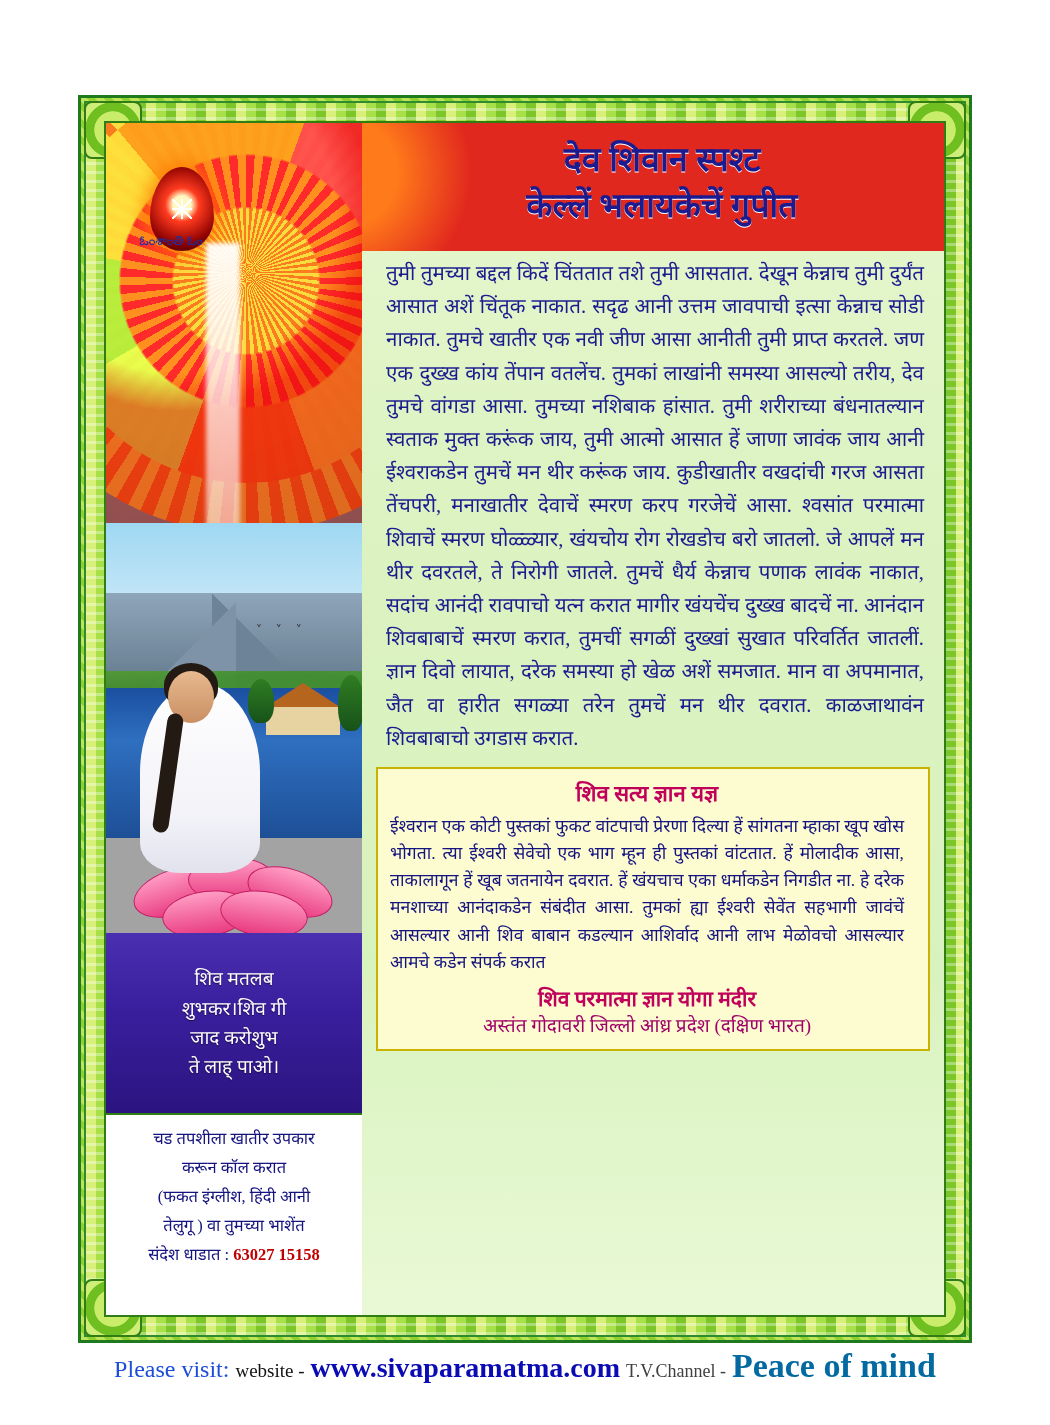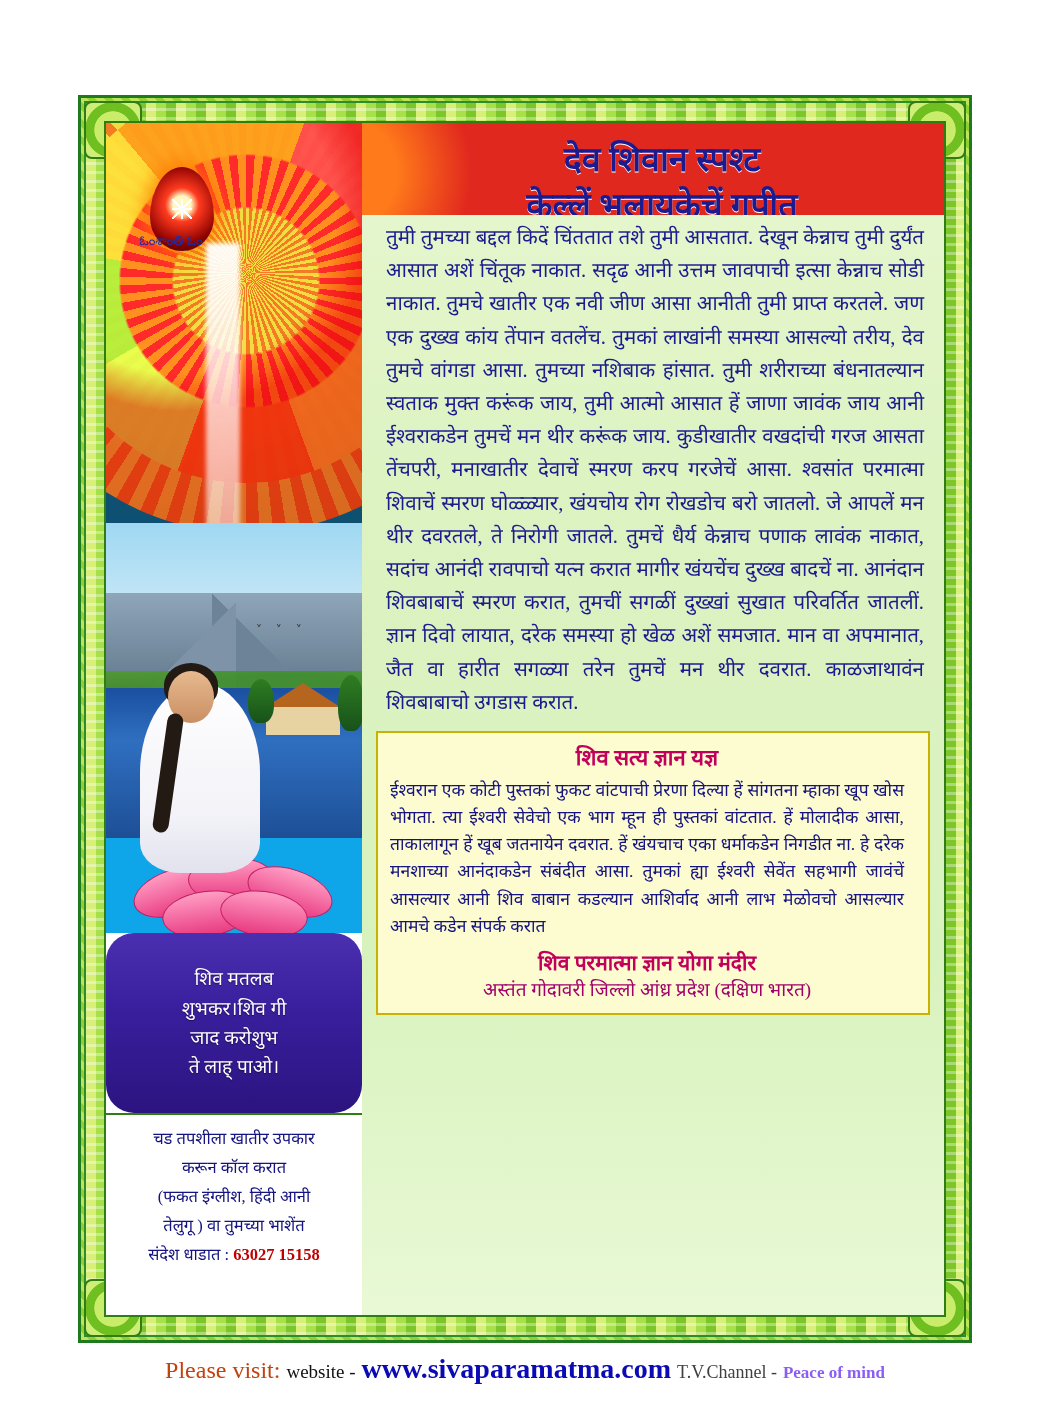--- a/index.html
+++ b/index.html
@@ -67,21 +67,21 @@
   
   .left-col{
     width:256px;
     position:relative;
     display:flex;flex-direction:column;
   }
   .art{
     position:relative;
     width:256px;height:810px;
     overflow:hidden;
-    background:#0ea5e9;
+    background:#a3a3a3;
   }
   
   .burst{
     position:absolute;left:-120px;top:-110px;width:520px;height:520px;
     background:
       repeating-conic-gradient(from 0deg at 50% 50%,
         #ffdf3a 0deg 3deg, #ff7a18 3deg 6deg);
     border-radius:50%;
     opacity:.95;
   }
@@ -186,21 +186,21 @@
     position:absolute;left:150px;top:500px;color:#333;font-size:12px;letter-spacing:5px;
   }
 
   .blue-quote{
     position:relative;
     width:256px;height:180px;
     background:linear-gradient(180deg,#4a2fb0 0%,#3a1f9e 40%,#2b1480 100%);
     color:#ffffff;
     display:flex;flex-direction:column;align-items:center;justify-content:center;
     text-align:center;
-    padding:6px 10px;box-sizing:border-box;border-radius:28px;
+    padding:6px 10px;box-sizing:border-box;
   }
   .blue-quote div{
     font-size:19px;line-height:1.55;
     font-family:"Liberation Serif", serif;
     text-shadow:0 1px 1px rgba(0,0,0,.5);
   }
   .contact-box{
     width:256px;
     flex:1;
     background:#ffffff;
@@ -220,21 +220,21 @@
 
   
   .right-col{
     flex:1;
     position:relative;
     background:linear-gradient(180deg,#e7f7cf 0%,#ddf3c2 30%,#d8f2bd 70%,#e9f9d6 100%);
     display:flex;flex-direction:column;
   }
   .headline-wrap{
     position:relative;
-    height:92px;
+    height:128px;
     background:#e1281e;
     clip-path:polygon(0 0,100% 0,100% 100%,0 100%);
     overflow:hidden;
   }
   .headline-wrap:before{
     content:"";position:absolute;left:-80px;top:-30px;width:200px;height:200px;
     background:radial-gradient(circle at 30% 40%, #ff7a1a 0 30%, #e1281e 70%);
   }
   .headline{
     position:relative;
@@ -299,25 +299,25 @@
   
   .footer{
     position:absolute;
     left:104px;bottom:40px;
     width:842px;
     text-align:center;
     font-family:"Liberation Serif", serif;
     font-size:24px;
     white-space:nowrap;
   }
-  .footer .visit{color:#c2410c;}
+  .footer .visit{color:#1d4ed8;}
   .footer .website-label{color:#111;font-size:19px;}
   .footer .url{color:#0b0bb5;font-weight:bold;font-size:28px;}
   .footer .tv{color:#404040;font-size:18px;}
-  .footer .peace{color:#8b5cf6;font-weight:bold;font-size:17px;}
+  .footer .peace{color:#0369a1;font-weight:bold;font-size:34px;}
 </style>
 </head>
 <body>
 
 <div class="page">
 
   <div class="frame-outer"></div>
   <div class="frame-band"></div>
   <div class="corner c-tl"></div>
   <div class="corner c-tr"></div>

